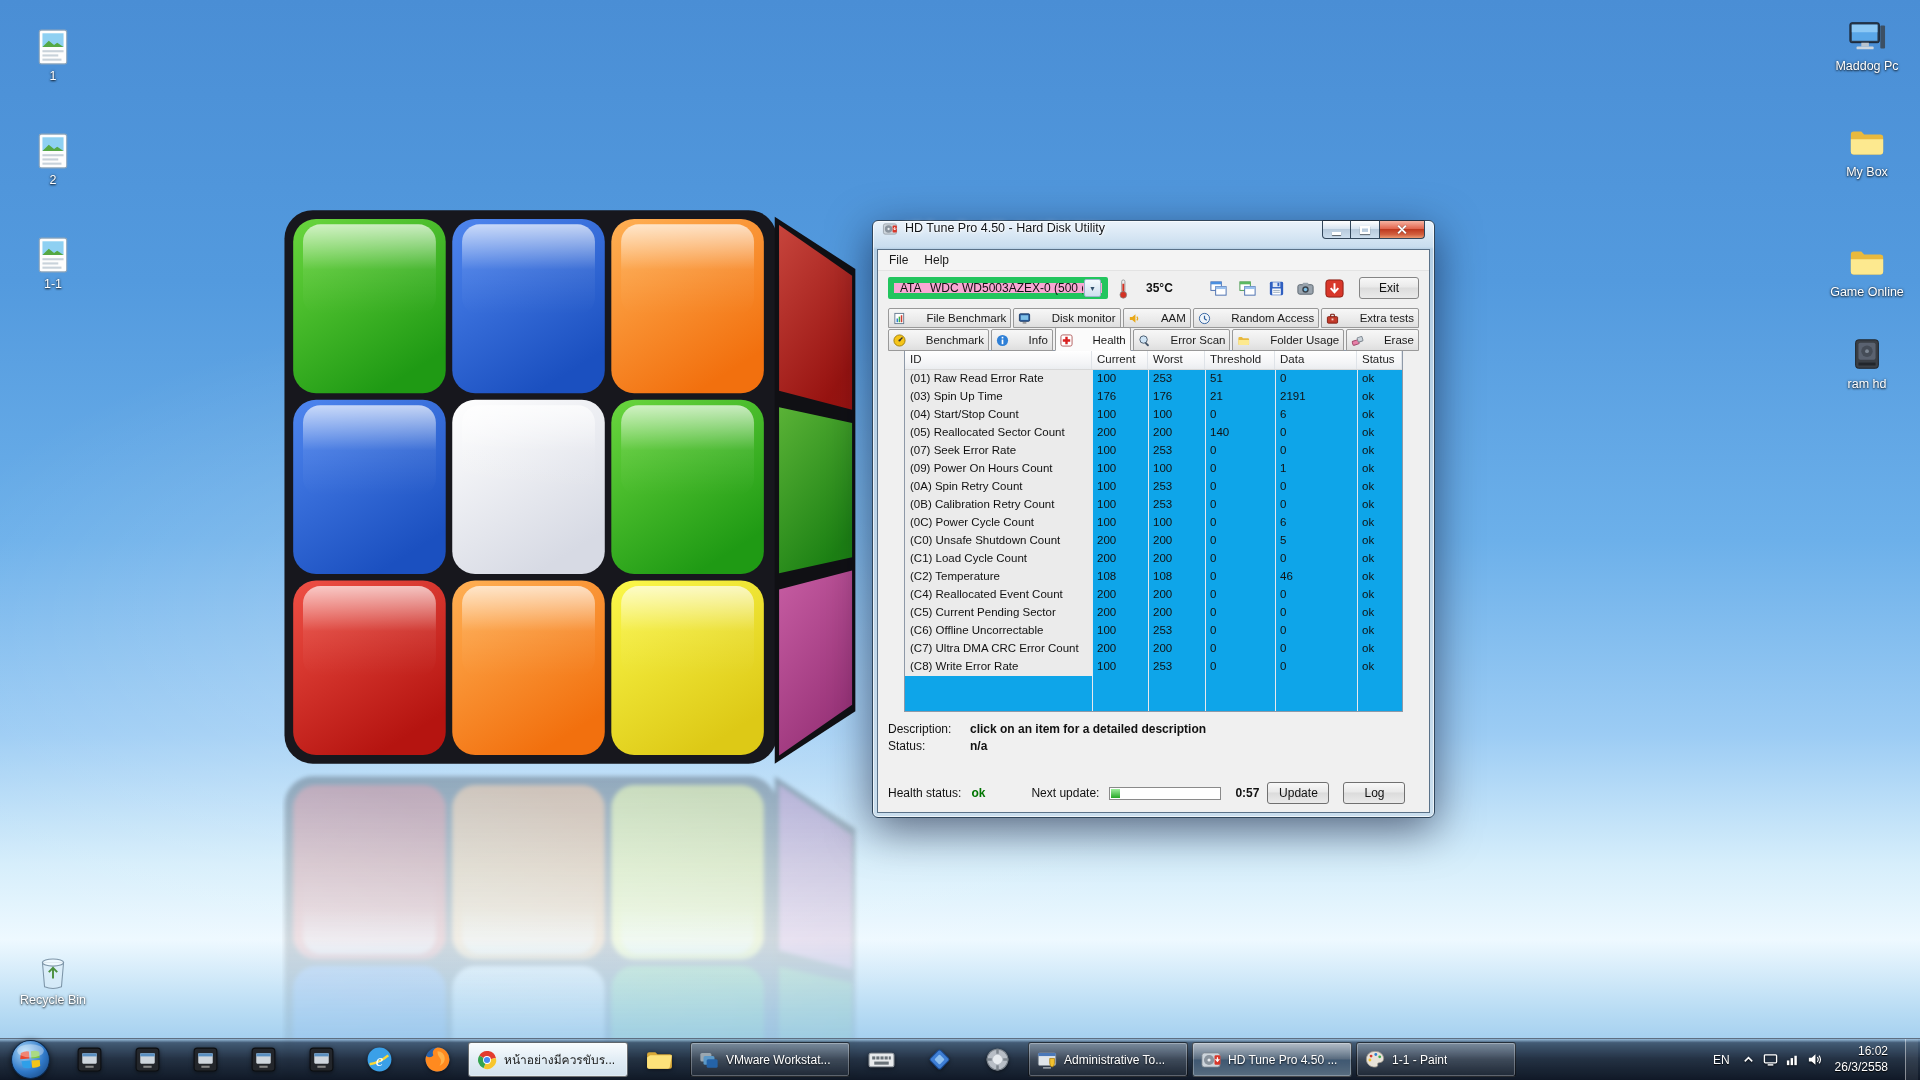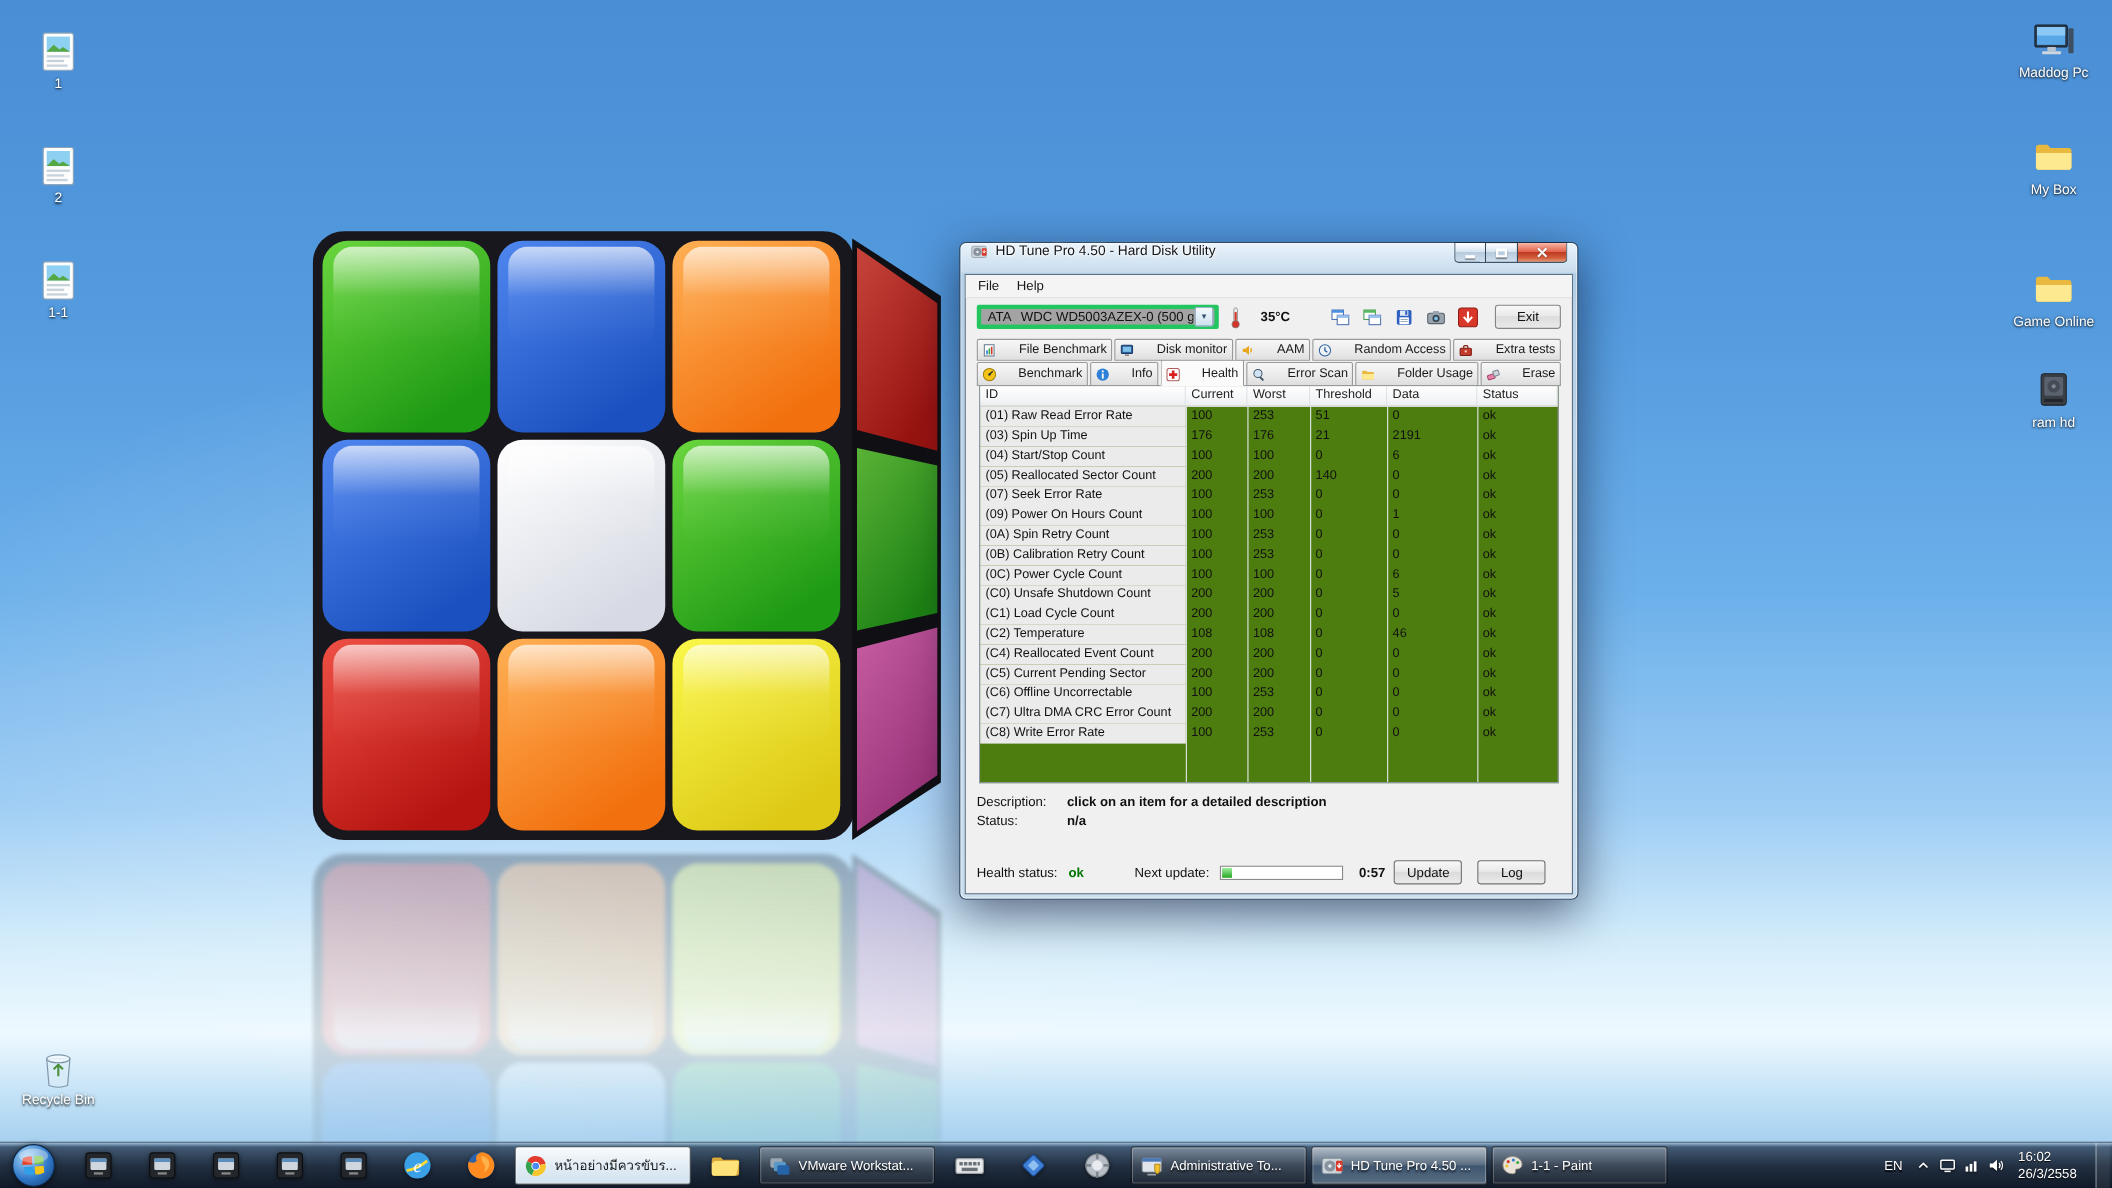--- a/index.html
+++ b/index.html
@@ -45,21 +45,21 @@
   .glyph-close{position:relative;width:11px;height:11px}
   .glyph-close::before,.glyph-close::after{content:"";position:absolute;left:4.6px;top:0;width:2px;height:11px;background:#fff;box-shadow:0 0 1px rgba(0,0,0,.6)}
   .glyph-close::before{transform:rotate(45deg)}
   .glyph-close::after{transform:rotate(-45deg)}
 
   .client{width:100%;height:100%;background:#f0f0f0;border:1px solid #5a7188;display:flex;flex-direction:column}
   .menubar{height:21px;background:#f4f4f4;border-bottom:1px solid #e3e3e3;display:flex;align-items:center;padding:0 3px;font-size:12px;color:#1a1a1a;flex:0 0 auto}
   .menu-item{padding:2px 8px}
 
   .toolbar{display:flex;align-items:center;padding:6px 10px 2px;flex:0 0 auto}
-  .combo{width:220px;height:22px;background:#a3a3a3;border:4px solid #22c55e;border-radius:2px;display:flex;align-items:center;font-size:12px;color:#111}
+  .combo{width:220px;height:22px;background:#f9a8d4;border:6px solid #22c55e;border-radius:2px;display:flex;align-items:center;font-size:12px;color:#111}
   .combo-type{padding:0 6px;width:36px}
   .combo-name{flex:1;white-space:nowrap;overflow:hidden}
   .combo-arrow{width:17px;height:18px;margin:1px;background:linear-gradient(180deg,#f4f9fd,#cfe0ef);border:1px solid #9ab4cc;border-radius:2px;
     display:flex;align-items:center;justify-content:center;font-size:7px;color:#33506b}
   .thermo{margin-left:10px}
   .thermo svg{width:11px;height:21px;display:block}
   .temp-text{font-size:12px;font-weight:bold;margin-left:17px;color:#111}
   .tool-btns{margin-left:auto;display:flex;align-items:center;gap:3px}
   .tbtn{width:26px;height:22px;display:flex;align-items:center;justify-content:center;border-radius:2px}
   .tbtn svg{width:19px;height:19px}
@@ -68,21 +68,21 @@
     border:1px solid #858585;border-radius:3px;font-size:12px;color:#111;display:flex;align-items:center;justify-content:center}
 
   .tabs{display:flex;gap:2px;margin:7px 10px 0;flex:0 0 auto}
   .tabs.row1{height:20px;margin-bottom:0}
   .tabs.row2{height:22px;margin-top:1px;position:relative;z-index:2}
   .tab{flex:1 1 auto;display:flex;align-items:center;justify-content:space-between;gap:4px;font-size:11.5px;color:#1a1a1a;white-space:nowrap;
     background:linear-gradient(180deg,#f7f7f7,#eaeaea 60%,#dedede);border:1px solid #999;border-radius:2px 2px 0 0;padding:0 4px}
   .tab .ic svg{width:13px;height:13px;display:block}
   .tab.active{background:#fbfbfb;border-bottom-color:#fbfbfb;margin-top:-2px;padding-top:2px}
 
-  .table-wrap{margin:-1px 12px 0;height:362px;background:#4d7c0f;border:1px solid #8e99a8;position:relative;flex:0 0 auto}
+  .table-wrap{margin:-1px 26px 0;height:362px;background:#0ea5e9;border:1px solid #8e99a8;position:relative;flex:0 0 auto}
   .thead,.trow{display:grid;grid-template-columns:187px 56px 57px 70px 82px 1fr}
   .thead{height:19px;background:linear-gradient(180deg,#ffffff,#f3f4f6 70%,#ebedf0);border-bottom:1px solid #d8d8d8}
   .th{padding:2px 0 0 5px;border-right:1px solid #dfe3e8;font-size:11.5px;color:#222}
   .tbody{position:absolute;top:19px;bottom:0;left:0;right:0;overflow:hidden}
   .vl{position:absolute;top:0;bottom:0;width:1px;background:#e6e9ee}
   .trow{height:18px;position:relative}
   .td{padding:2px 0 0 5px;font-size:11.5px;color:#111;white-space:nowrap;overflow:hidden}
   .td.id{background:#ebebeb}
 
   .desc-block{margin:8px 10px 0;flex:0 0 auto}
@@ -113,21 +113,21 @@
     border:1px solid rgba(0,0,0,.55);box-shadow:inset 0 0 0 1px rgba(255,255,255,.28);
     background:linear-gradient(180deg,rgba(255,255,255,.3),rgba(255,255,255,.12) 50%,rgba(255,255,255,.05));
     color:#fff;font-size:12px;text-shadow:0 1px 2px rgba(0,0,0,.85)}
   .tb-win .ic svg{width:22px;height:22px;flex:0 0 auto}
   .tb-label{white-space:nowrap;overflow:hidden;text-overflow:ellipsis}
   .tb-win.active{background:linear-gradient(180deg,rgba(255,255,255,.6),rgba(200,228,248,.32) 49%,rgba(130,180,225,.3) 51%,rgba(185,220,245,.42));}
   .tb-win.highlight{background:linear-gradient(180deg,#f9fcfe,#e2edf5 50%,#d2e2ee);color:#1a1a1a;text-shadow:none}
   .tray{margin-left:auto;display:flex;align-items:center;gap:7px;padding:0 2px 0 10px;color:#fff}
   .tray-lang{font-size:12px;text-shadow:0 1px 1px #000;padding:0 4px}
   .tray-ic svg{width:15px;height:15px;display:block;filter:drop-shadow(0 1px 1px rgba(0,0,0,.7))}
-  .clock{text-align:left;font-size:12px;line-height:1.3;margin:0 6px;text-shadow:0 1px 1px #000}
+  .clock{text-align:right;font-size:12px;line-height:1.3;margin:0 6px;text-shadow:0 1px 1px #000}
   .show-desktop{width:13px;align-self:stretch;border-left:1px solid rgba(255,255,255,.45);background:rgba(255,255,255,.07);margin-left:4px}
   .ic{display:inline-flex;align-items:center;justify-content:center}
 </style>
 </head>
 <body>
 
 <div class="desktop">
 
   <div class="cube-area">
     <div class="cube" id="cube-main">

